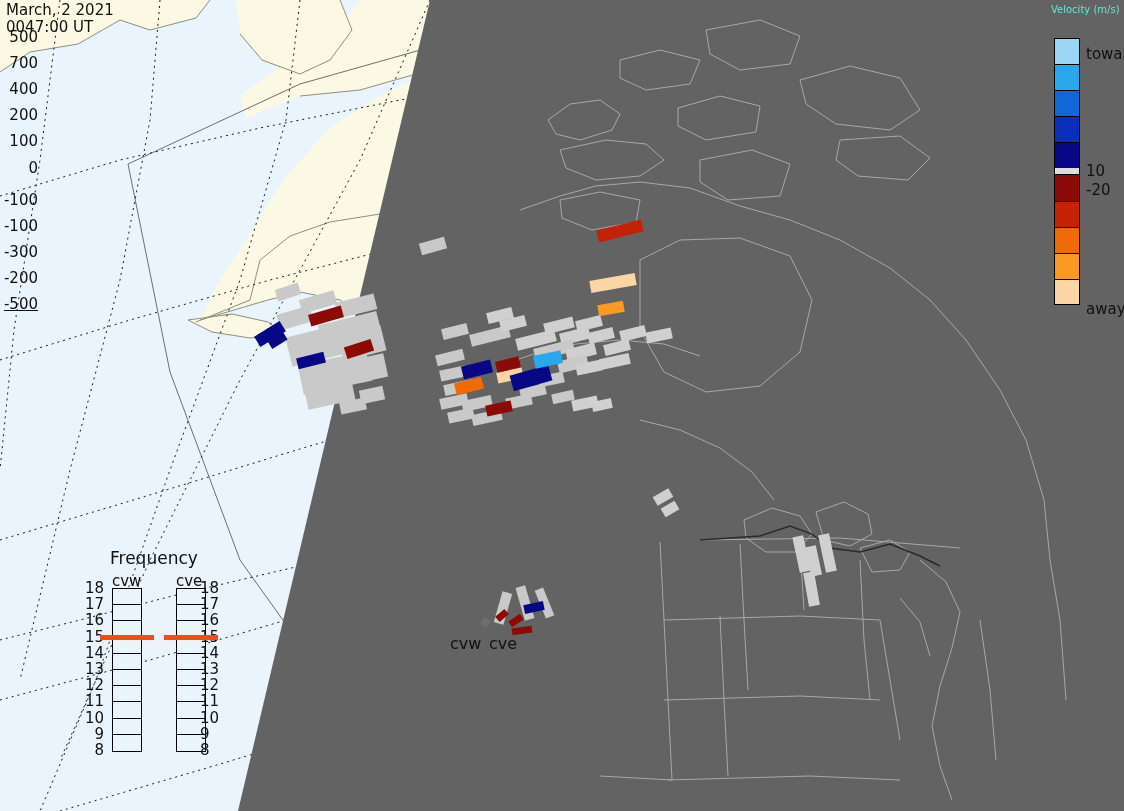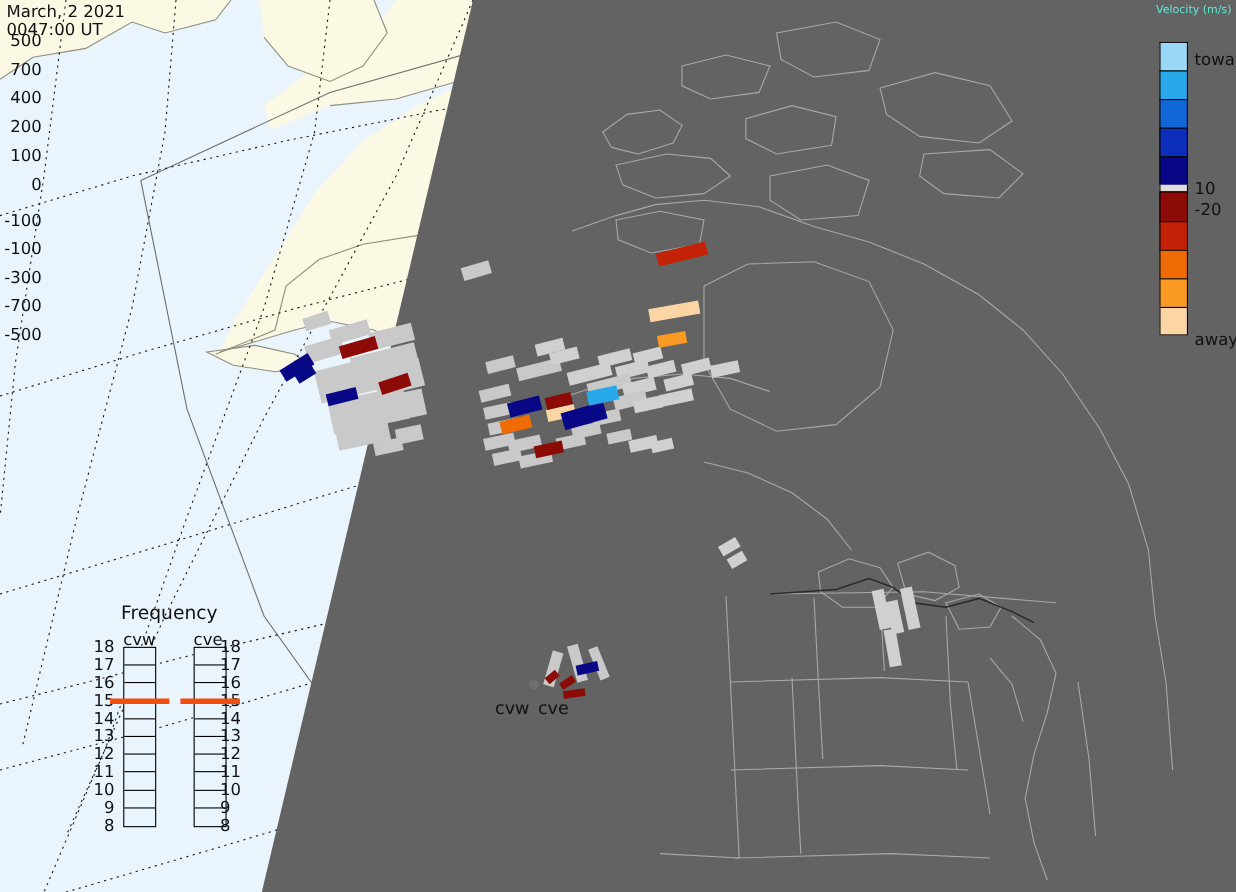--- a/index.html
+++ b/index.html
@@ -269,22 +269,22 @@
   <div id="cbar-ticks">
       <div class="cb-tick" style="top: 30px;">500</div>
       <div class="cb-tick" style="top: 56.1px;">700</div>
       <div class="cb-tick" style="top: 82.2px;">400</div>
       <div class="cb-tick" style="top: 108.3px;">200</div>
       <div class="cb-tick" style="top: 134.4px; margin-left: 16px;">100</div>
       <div class="cb-tick" style="top: 160.5px;">0</div>
       <div class="cb-tick" style="top: 192.6px;">-100</div>
       <div class="cb-tick" style="top: 218.7px;">-100</div>
       <div class="cb-tick" style="top: 244.8px;">-300</div>
-      <div class="cb-tick" style="top: 270.9px;">-700</div>
-      <div class="cb-tick" style="top: 297px;">-500</div>
+      <div class="cb-tick" style="top: 270.9px;">-200</div>
+      <div class="cb-tick" style="top: 297px; text-decoration: underline;">-500</div>
     </div>
   <div class="cb-right" style="top:47px;">toward</div>
   <div class="cb-right" style="top:164px;">10</div>
   <div class="cb-right" style="top:183px;">-20</div>
   <div class="cb-right" style="top:302px;">away</div>
 
   <div id="freq-title">Frequency</div>
   <div class="fq-name" style="left:112px;top:572px;">cvw</div>
   <div class="fq-name" style="left:176px;top:572px;">cve</div>
   <div id="freq-bars">

